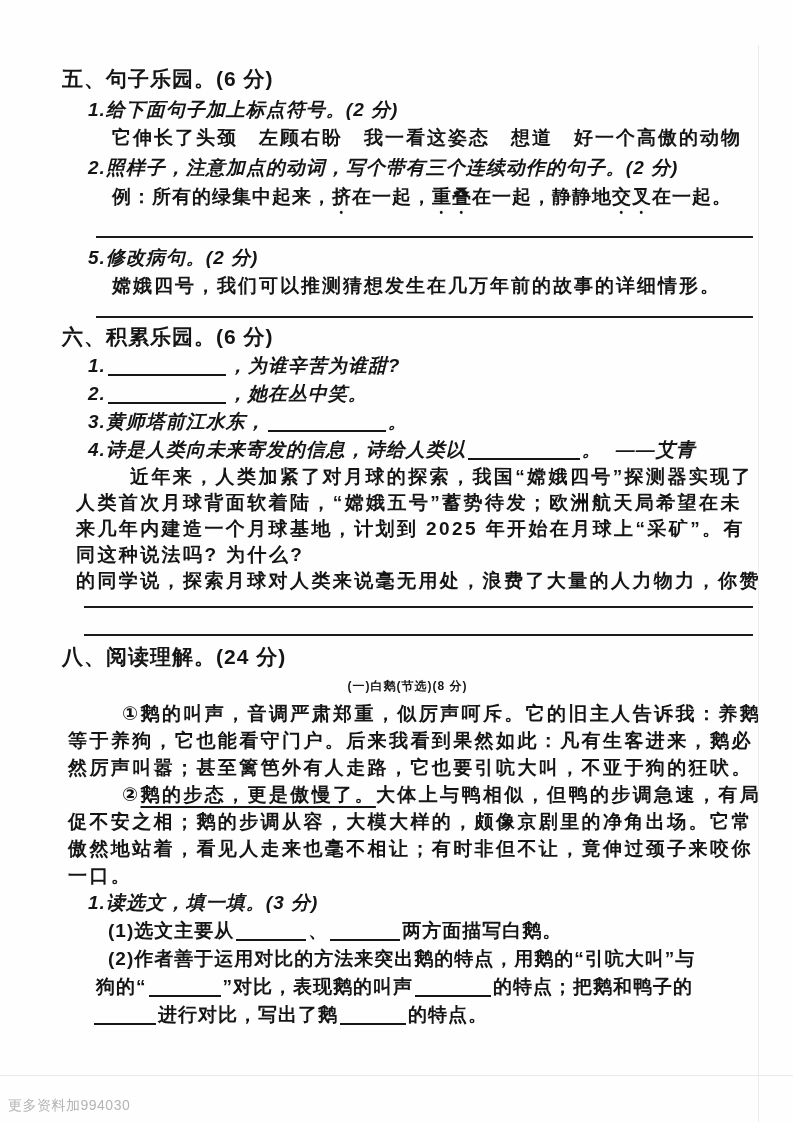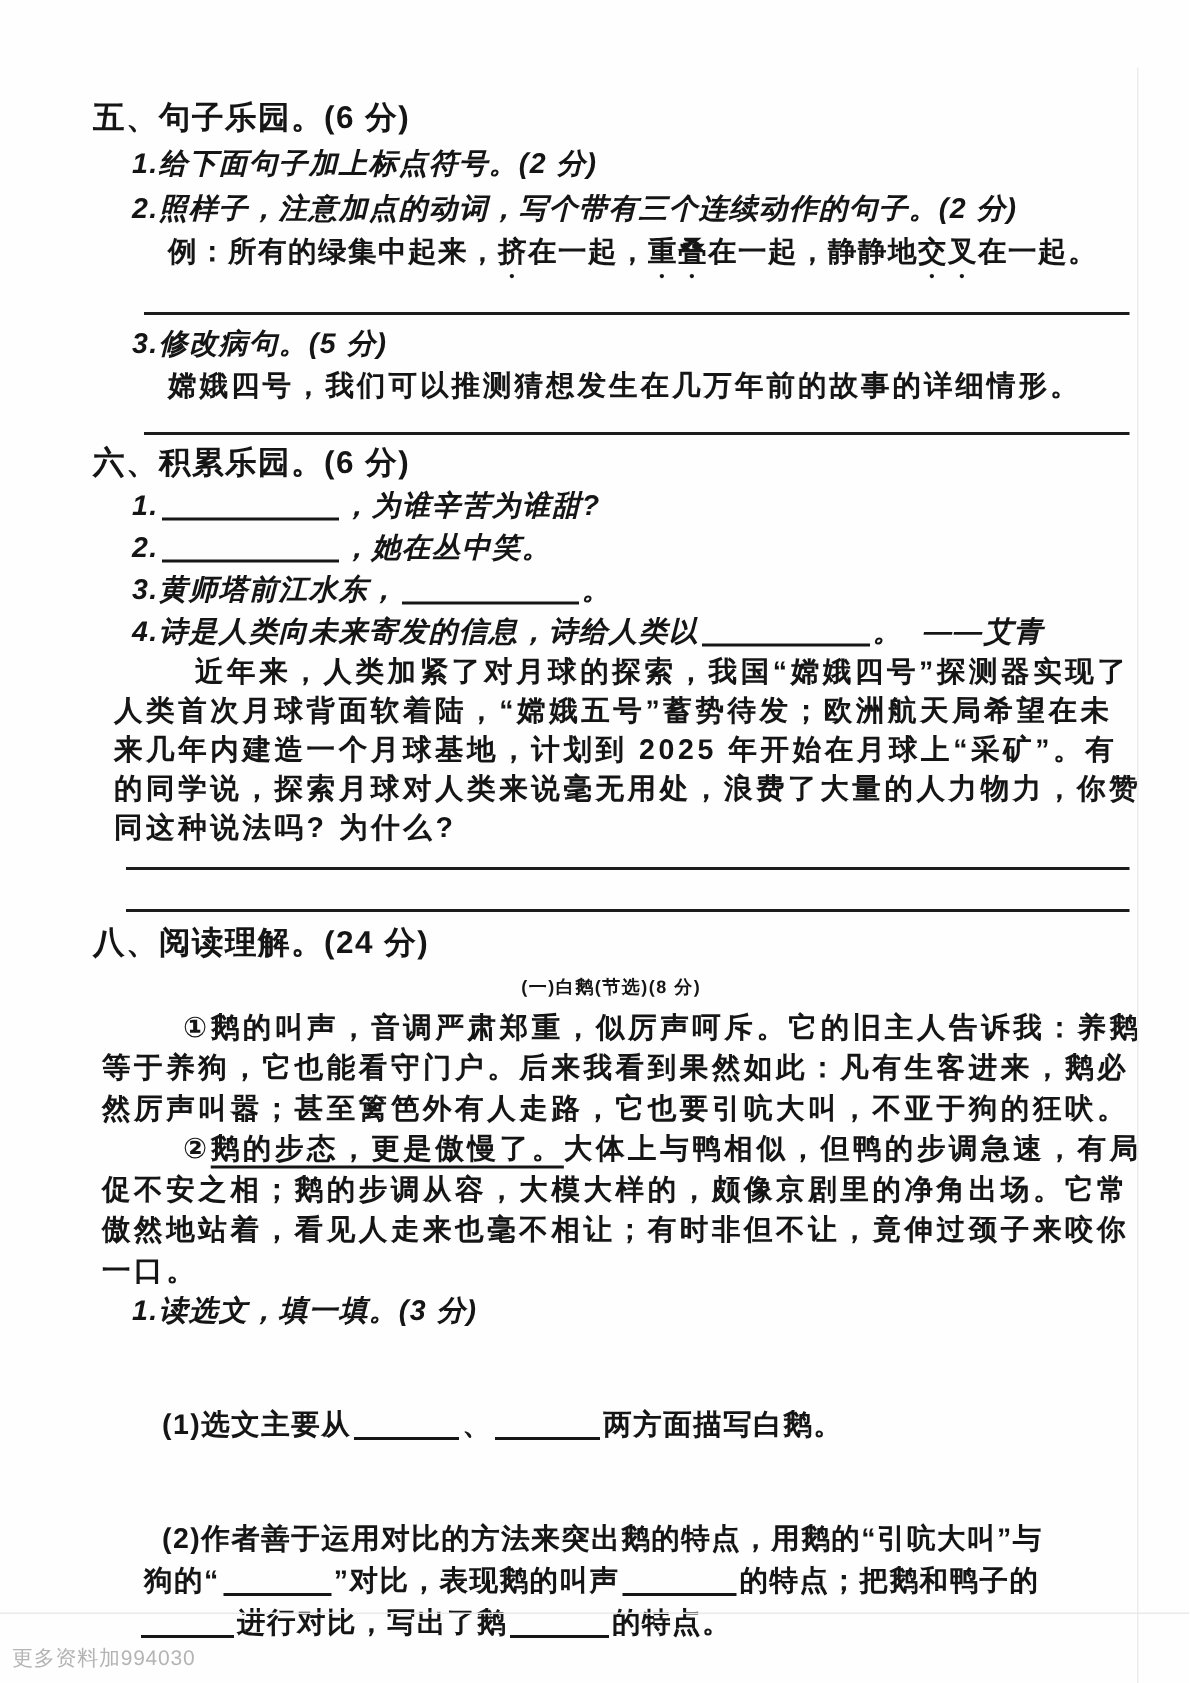--- a/index.html
+++ b/index.html
@@ -23,21 +23,21 @@
   .ansline.full{margin-left:22px;}
   .bl{display:inline-block;border-bottom:2px solid #161616;height:18px;vertical-align:-4px;margin:0 2px;}
   .em-dots{-webkit-text-emphasis:filled dot #151515;text-emphasis:filled dot #151515;-webkit-text-emphasis-position:under;text-emphasis-position:under right;}
   .uline{text-decoration:underline;text-underline-offset:5px;text-decoration-thickness:2px;}
   .p7{margin-left:14px;}
   .pline{line-height:26px;letter-spacing:2.4px;white-space:nowrap;}
   .ind{text-indent:54px;}
   .p8{margin-left:6px;}
   .p8 .pline{line-height:27px;}
   .subtitle{text-align:center;font-weight:700;font-size:12px;line-height:28px;letter-spacing:1px;}
-  .qsub{margin-left:46px;line-height:28px;letter-spacing:1px;white-space:nowrap;margin-top:48px;}
+  .qsub{margin-left:46px;line-height:28px;letter-spacing:1px;white-space:nowrap;}
   .qcont2{margin-left:34px;line-height:28px;letter-spacing:1px;white-space:nowrap;}
   .qcont3{margin-left:30px;line-height:28px;letter-spacing:1px;white-space:nowrap;}
   .author{margin-left:14px;}
   .scan-vline{position:absolute;top:45px;bottom:0;left:758px;width:1px;background:#ececec;}
   .foot-divider{position:absolute;left:0;right:0;top:1075px;height:1px;background:#e9e9e9;}
   .watermark{position:absolute;left:8px;top:1097px;font-size:14px;color:#b4b4b4;font-weight:400;letter-spacing:0.5px;}
   .mt2{margin-top:2px;}
   .mt4{margin-top:4px;}
   .mt6{margin-top:6px;}
   .mt12{margin-top:12px;}
@@ -45,39 +45,40 @@
   .mt18{margin-top:18px;}
   .mt26{margin-top:26px;}
 </style>
 </head>
 <body>
 
 <div class="page">
 
   <div class="sec-title">五、句子乐园。(6 分)</div>
   <div class="item mt2">1.给下面句子加上标点符号。(2 分)</div>
+  <div class="sentence">它伸长了头颈　左顾右盼　我一看这姿态　想道　好一个高傲的动物</div>
   <div class="item mt2">2.照样子，注意加点的动词，写个带有三个连续动作的句子。(2 分)</div>
   <div class="example"><span>例：所有的绿集中起来，</span><span class="em-dots">挤</span><span>在一起，</span><span class="em-dots">重叠</span><span>在一起，静静地</span><span class="em-dots">交叉</span><span>在一起。</span></div>
   <div class="ansline mt18"></div>
-  <div class="item mt6">3.修改病句。(5 分)</div>
+  <div class="item mt6">5.修改病句。(2 分)</div>
   <div class="sentence">嫦娥四号，我们可以推测猜想发生在几万年前的故事的详细情形。</div>
   <div class="ansline mt16"></div>
 
   <div class="sec-title mt4">六、积累乐园。(6 分)</div>
   <div class="item"><span>1.</span><span class="bl" style="width:118px"></span><span>，为谁辛苦为谁甜?</span></div>
   <div class="item"><span>2.</span><span class="bl" style="width:118px"></span><span>，她在丛中笑。</span></div>
   <div class="item"><span>3.黄师塔前江水东，</span><span class="bl" style="width:118px"></span><span>。</span></div>
   <div class="item"><span>4.诗是人类向未来寄发的信息，诗给人类以</span><span class="bl" style="width:112px"></span><span>。</span><span class="author">——艾青</span></div>
 
   <div class="p7">
     <div class="pline ind">近年来，人类加紧了对月球的探索，我国“嫦娥四号”探测器实现了</div>
     <div class="pline">人类首次月球背面软着陆，“嫦娥五号”蓄势待发；欧洲航天局希望在未</div>
     <div class="pline">来几年内建造一个月球基地，计划到 2025 年开始在月球上“采矿”。有</div>
+    <div class="pline">同这种说法吗? 为什么?</div>
     <div class="pline">的同学说，探索月球对人类来说毫无用处，浪费了大量的人力物力，你赞</div>
-    <div class="pline">同这种说法吗? 为什么?</div>
   </div>
   <div class="ansline full mt12"></div>
   <div class="ansline full mt26"></div>
 
   <div class="sec-title mt6">八、阅读理解。(24 分)</div>
   <div class="subtitle">(一)白鹅(节选)(8 分)</div>
   <div class="p8">
     <div class="pline ind">①鹅的叫声，音调严肃郑重，似厉声呵斥。它的旧主人告诉我：养鹅</div>
     <div class="pline">等于养狗，它也能看守门户。后来我看到果然如此：凡有生客进来，鹅必</div>
     <div class="pline">然厉声叫嚣；甚至篱笆外有人走路，它也要引吭大叫，不亚于狗的狂吠。</div>

